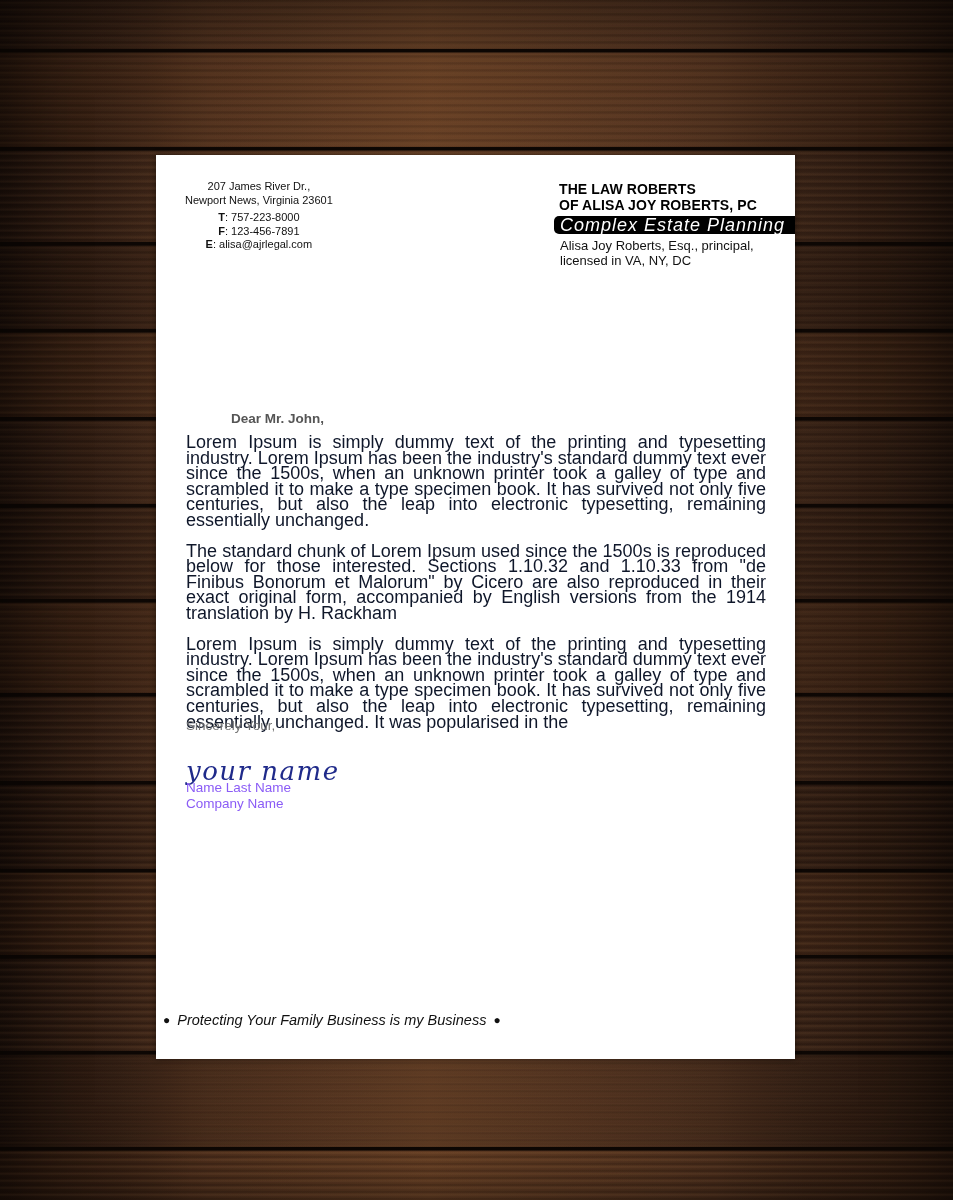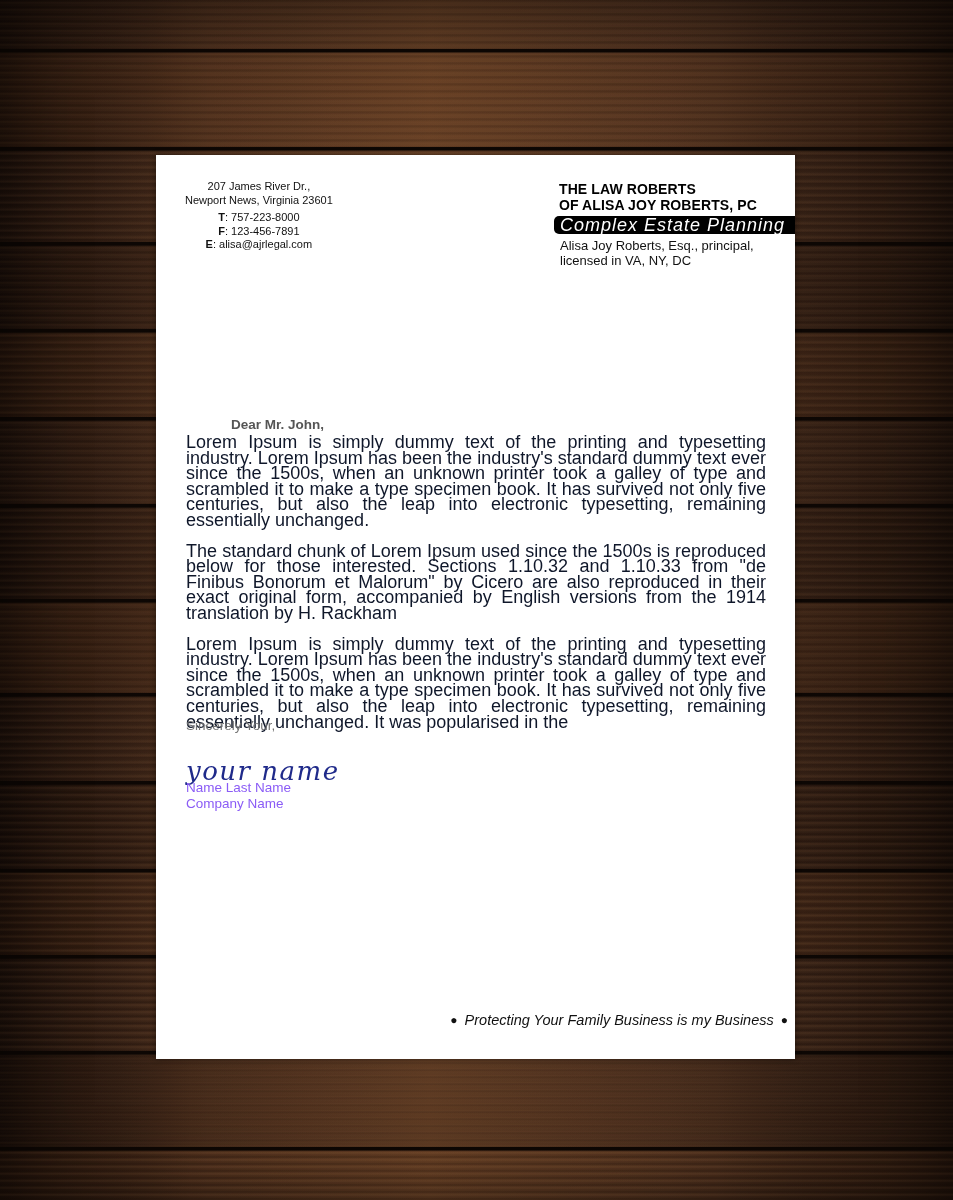--- a/index.html
+++ b/index.html
@@ -51,21 +51,21 @@
     .tagline-bar {
       margin-top: 3px; height: 18px; background: #000;
       border-radius: 5px 0 0 5px;
       color: #fff; font-style: italic; font-size: 18px; line-height: 18px;
       padding-left: 6px; letter-spacing: 1px;
     }
     .principal {
       font-size: 13px; color: #111; margin-top: 4px; padding-left: 6px;
     }
     .greeting {
-      position: absolute; left: 30px; top: 262px;
+      position: absolute; left: 30px; top: 256px;
       font-weight: bold; font-size: 13.5px; color: #555; padding-left: 45px;
     }
     .body-text {
       position: absolute; left: 30px; top: 280px; width: 580px;
       font-size: 18px; line-height: 15.6px; color: #0f172a;
       text-align: justify;
     }
     .body-text p { margin: 0 0 15px 0; }
     .closing {
       position: absolute; left: 30px; top: 563px;
@@ -75,21 +75,21 @@
       position: absolute; left: 30px; top: 580px;
       font-family: "DejaVu Serif", serif; font-style: italic;
       font-size: 26px; color: #1f2a8a; letter-spacing: 1.5px; margin-top: 21px;
     }
     .name-block {
       position: absolute; left: 30px; top: 625px;
       font-size: 13.5px; line-height: 16px; color: #8b5cf6;
     }
     .footer {
       position: absolute; left: 0; top: 857px; width: 639px;
-      text-align: right; font-size: 14.5px; font-style: italic; color: #111;
+      text-align: left; font-size: 14.5px; font-style: italic; color: #111;
     }
     .footer .dot { font-style: normal; font-size: 12px; margin: 0 7px; position: relative; top: -1px; }
   </style>
 </head>
 <body>
 
 <div class="wood"></div>
 <div id="planks">
     <div class="plank" style="top: 0px; height: 50px; box-shadow: rgba(0, 0, 0, 0.08) 0px 0px 0px 2000px inset;"></div>
     <div class="plank" style="top: 50px; height: 98px; box-shadow: rgba(120, 70, 30, 0.08) 0px 0px 0px 2000px inset;"></div>

